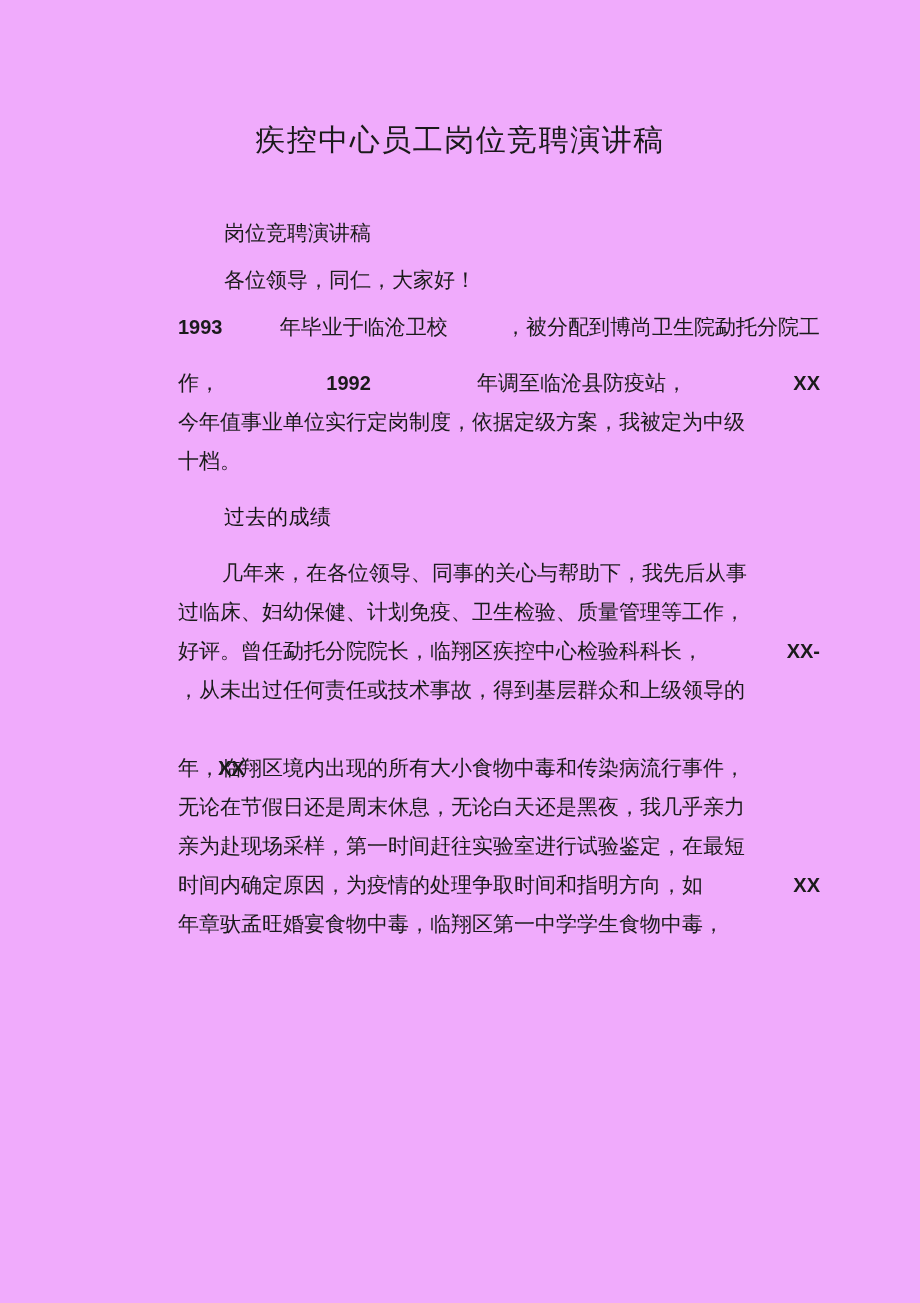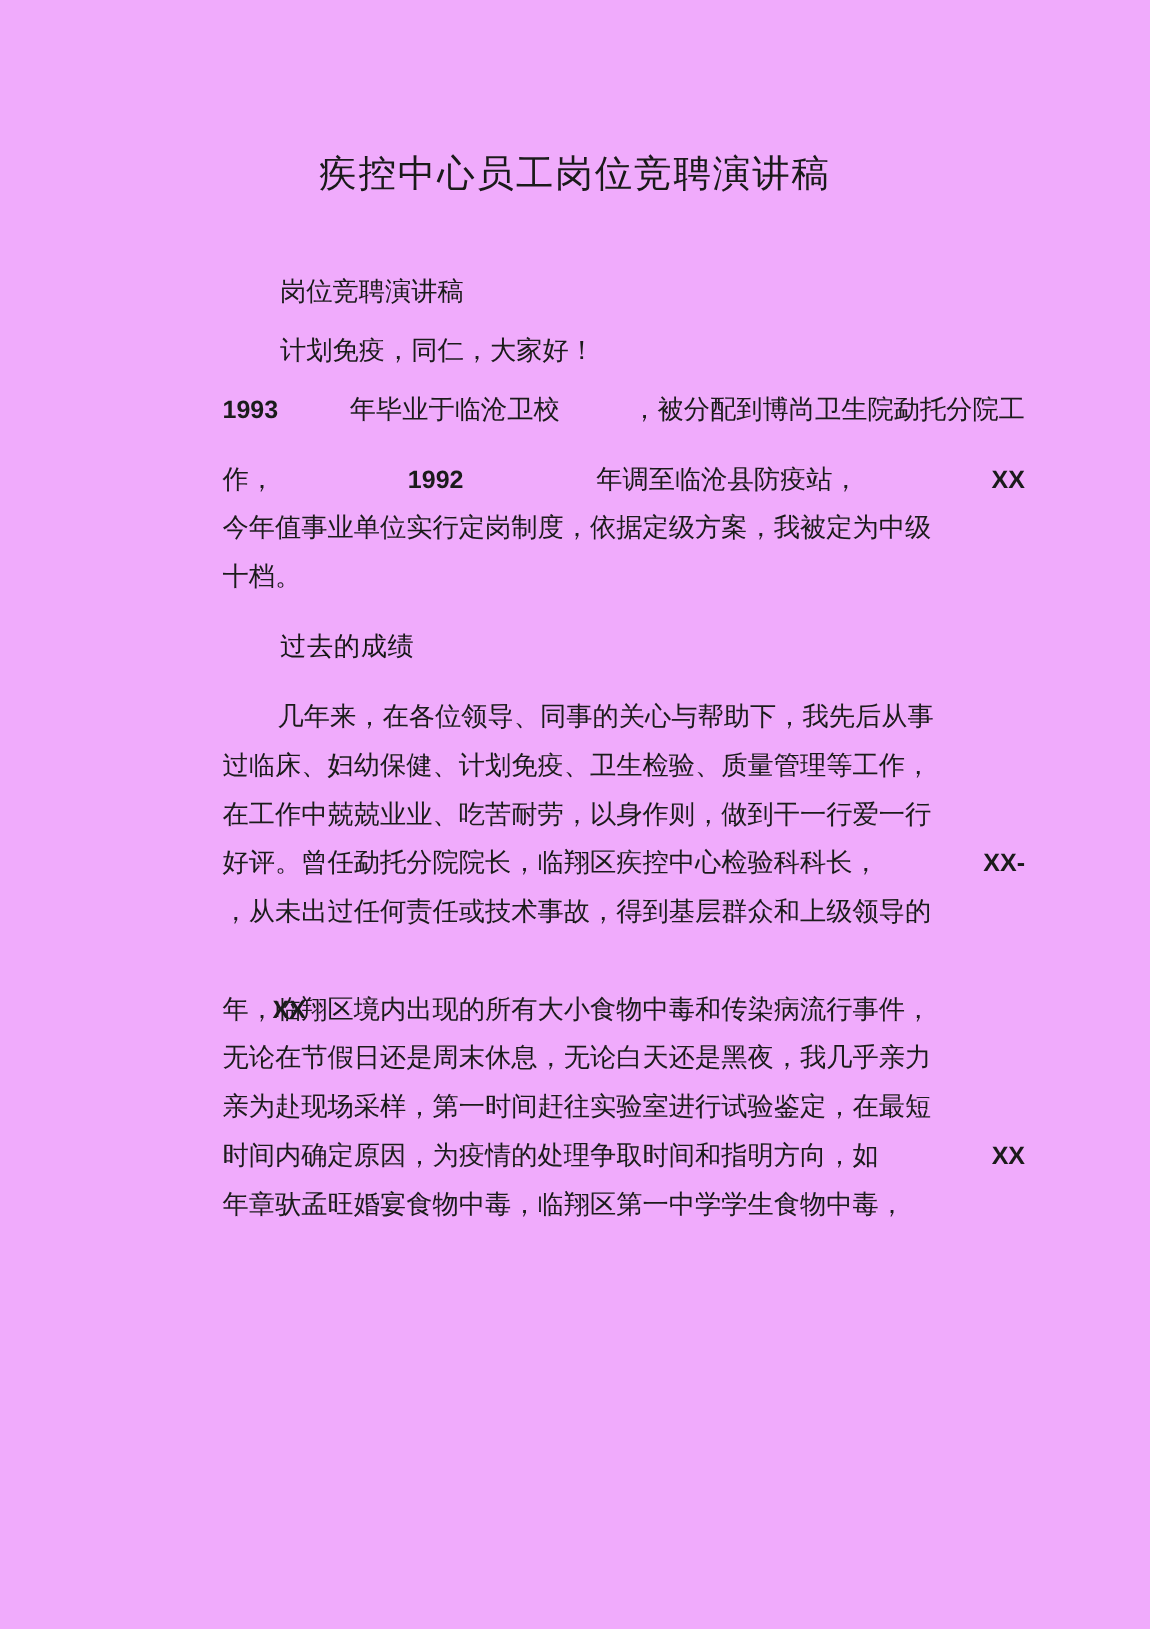--- a/index.html
+++ b/index.html
@@ -108,21 +108,21 @@
 <div class="page">
 
   <div class="doc-title">疾控中心员工岗位竞聘演讲稿</div>
 
   <div class="body-block">
 
     <div class="line indent2">岗位竞聘演讲稿</div>
 
     <div class="gap-sm"></div>
 
-    <div class="line indent2">计划免疫，同仁，大家好！</div>
+    <div class="line indent2">各位领导，同仁，大家好！</div>
 
     <div class="gap-sm"></div>
 
 
     <div class="line just">
       <span class="lat">1993</span>
       <span>年毕业于临沧卫校</span>
       <span>，被分配到博尚卫生院勐托分院工</span>
     </div>
 
@@ -143,21 +143,20 @@
     <div class="gap-md"></div>
 
     <div class="subhead">过去的成绩</div>
 
     <div class="gap-md"></div>
 
     <div class="line indent">几年来，在各位领导、同事的关心与帮助下，我先后从事</div>
 
     <div class="line">过临床、妇幼保健、计划免疫、卫生检验、质量管理等工作，</div>
 
-    <div class="line">在工作中兢兢业业、吃苦耐劳，以身作则，做到干一行爱一行</div>
 
     <div class="line just">
       <span>好评。曾任勐托分院院长，临翔区疾控中心检验科科长，</span>
       <span class="lat">XX-</span>
     </div>
 
     <div class="line">，从未出过任何责任或技术事故，得到基层群众和上级领导的</div>
 
     <div class="line">
       <span class="lat">XX</span>

